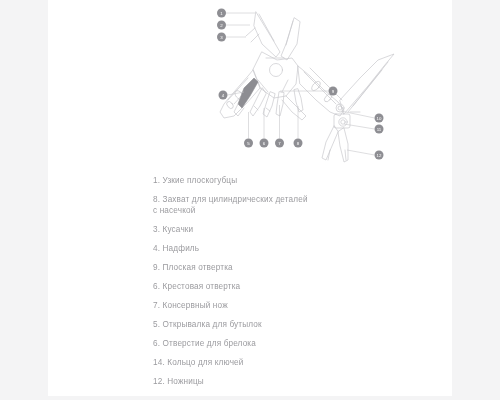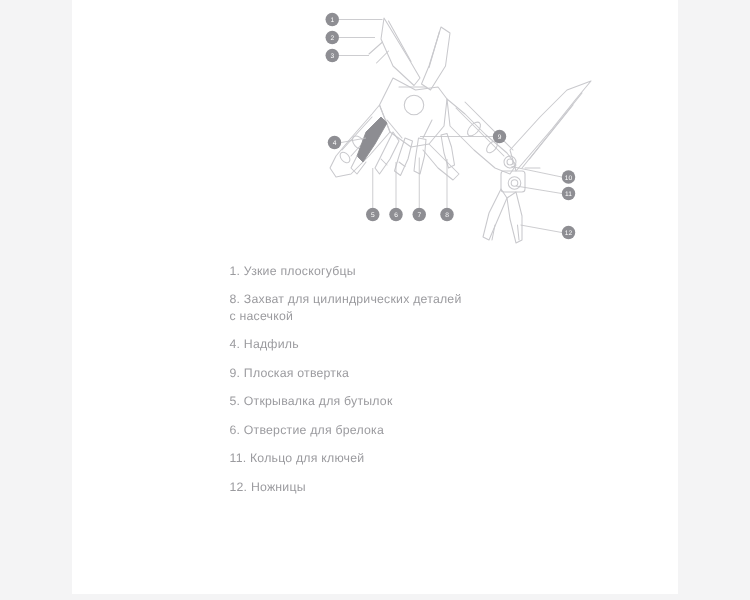--- a/index.html
+++ b/index.html
@@ -195,21 +195,24 @@
         </g>
       </g>
 
     </svg>
   </div>
 
   <div id="legend">
     <div class="legend-item">1. Узкие плоскогубцы</div>
     <div class="legend-item">8. Захват для цилиндрических деталей
     с насечкой</div>
+    <div class="legend-item">3. Кусачки</div>
     <div class="legend-item">4. Надфиль</div>
     <div class="legend-item">9. Плоская отвертка</div>
+    <div class="legend-item">6. Крестовая отвертка</div>
+    <div class="legend-item">7. Консервный нож</div>
     <div class="legend-item">5. Открывалка для бутылок</div>
     <div class="legend-item">6. Отверстие для брелока</div>
-    <div class="legend-item">11. Кольцо для ключей</div>
+    <div class="legend-item">14. Кольцо для ключей</div>
     <div class="legend-item">12. Ножницы</div>
   </div>
 
 </div>
 
 </body></html>

